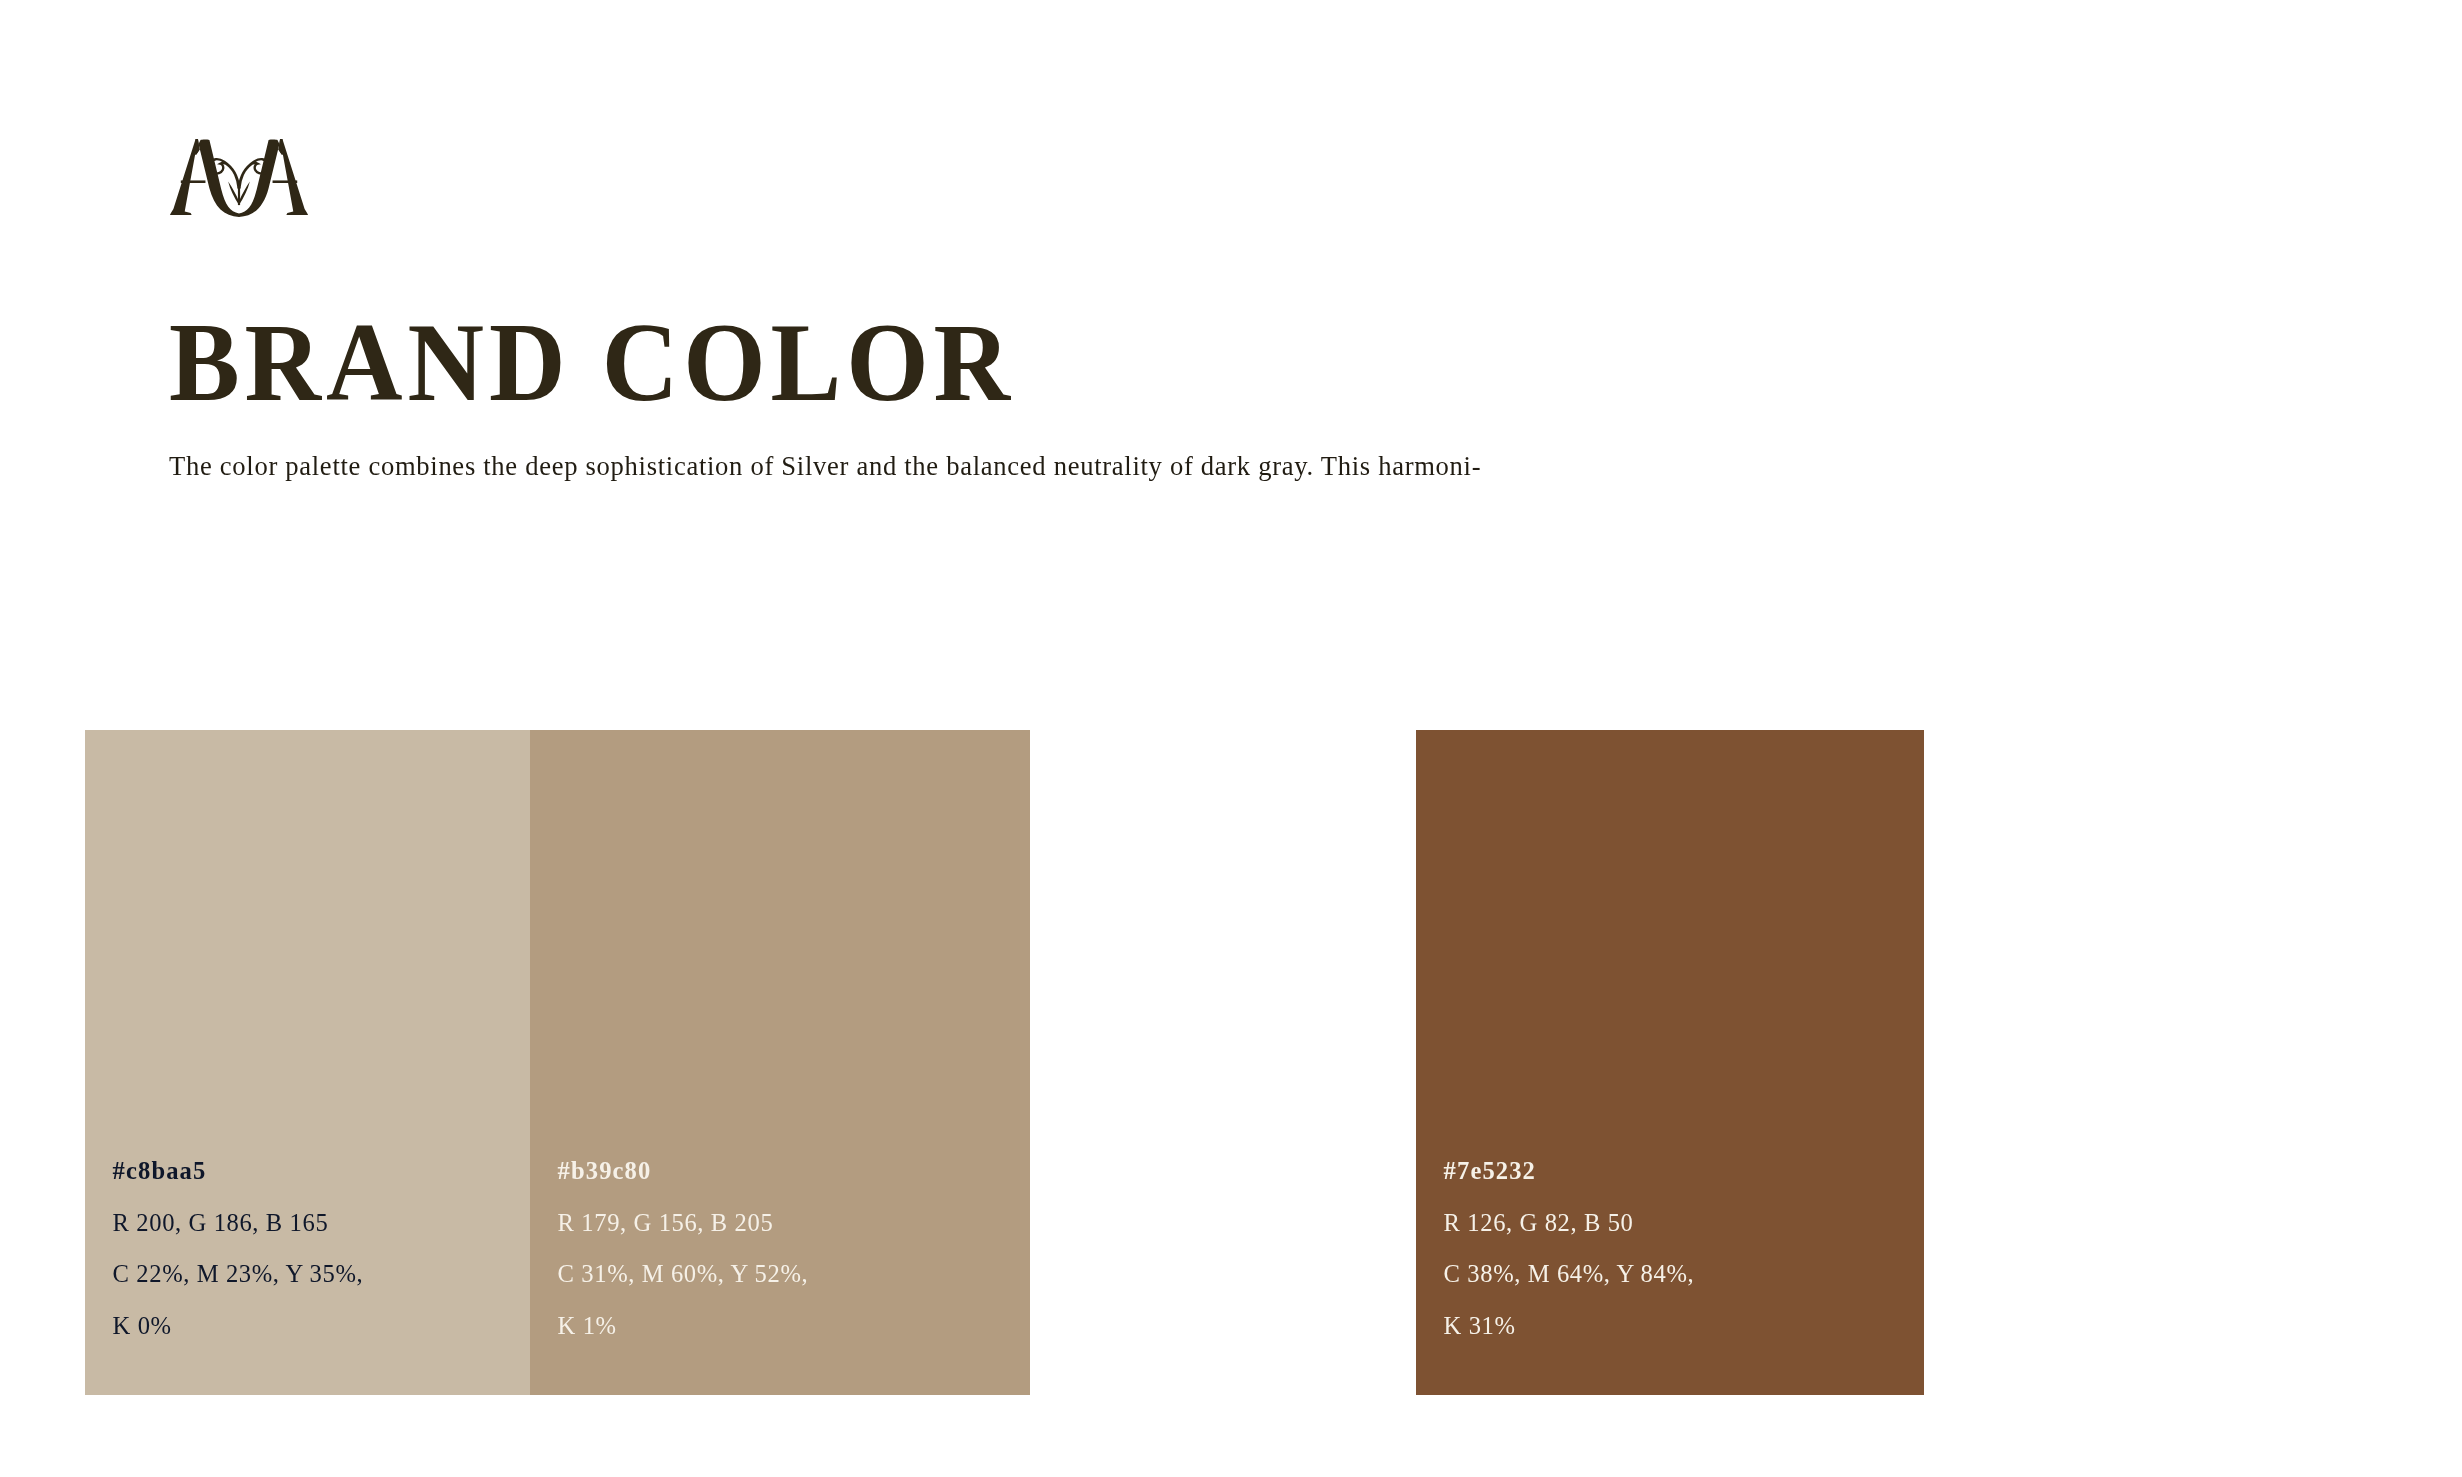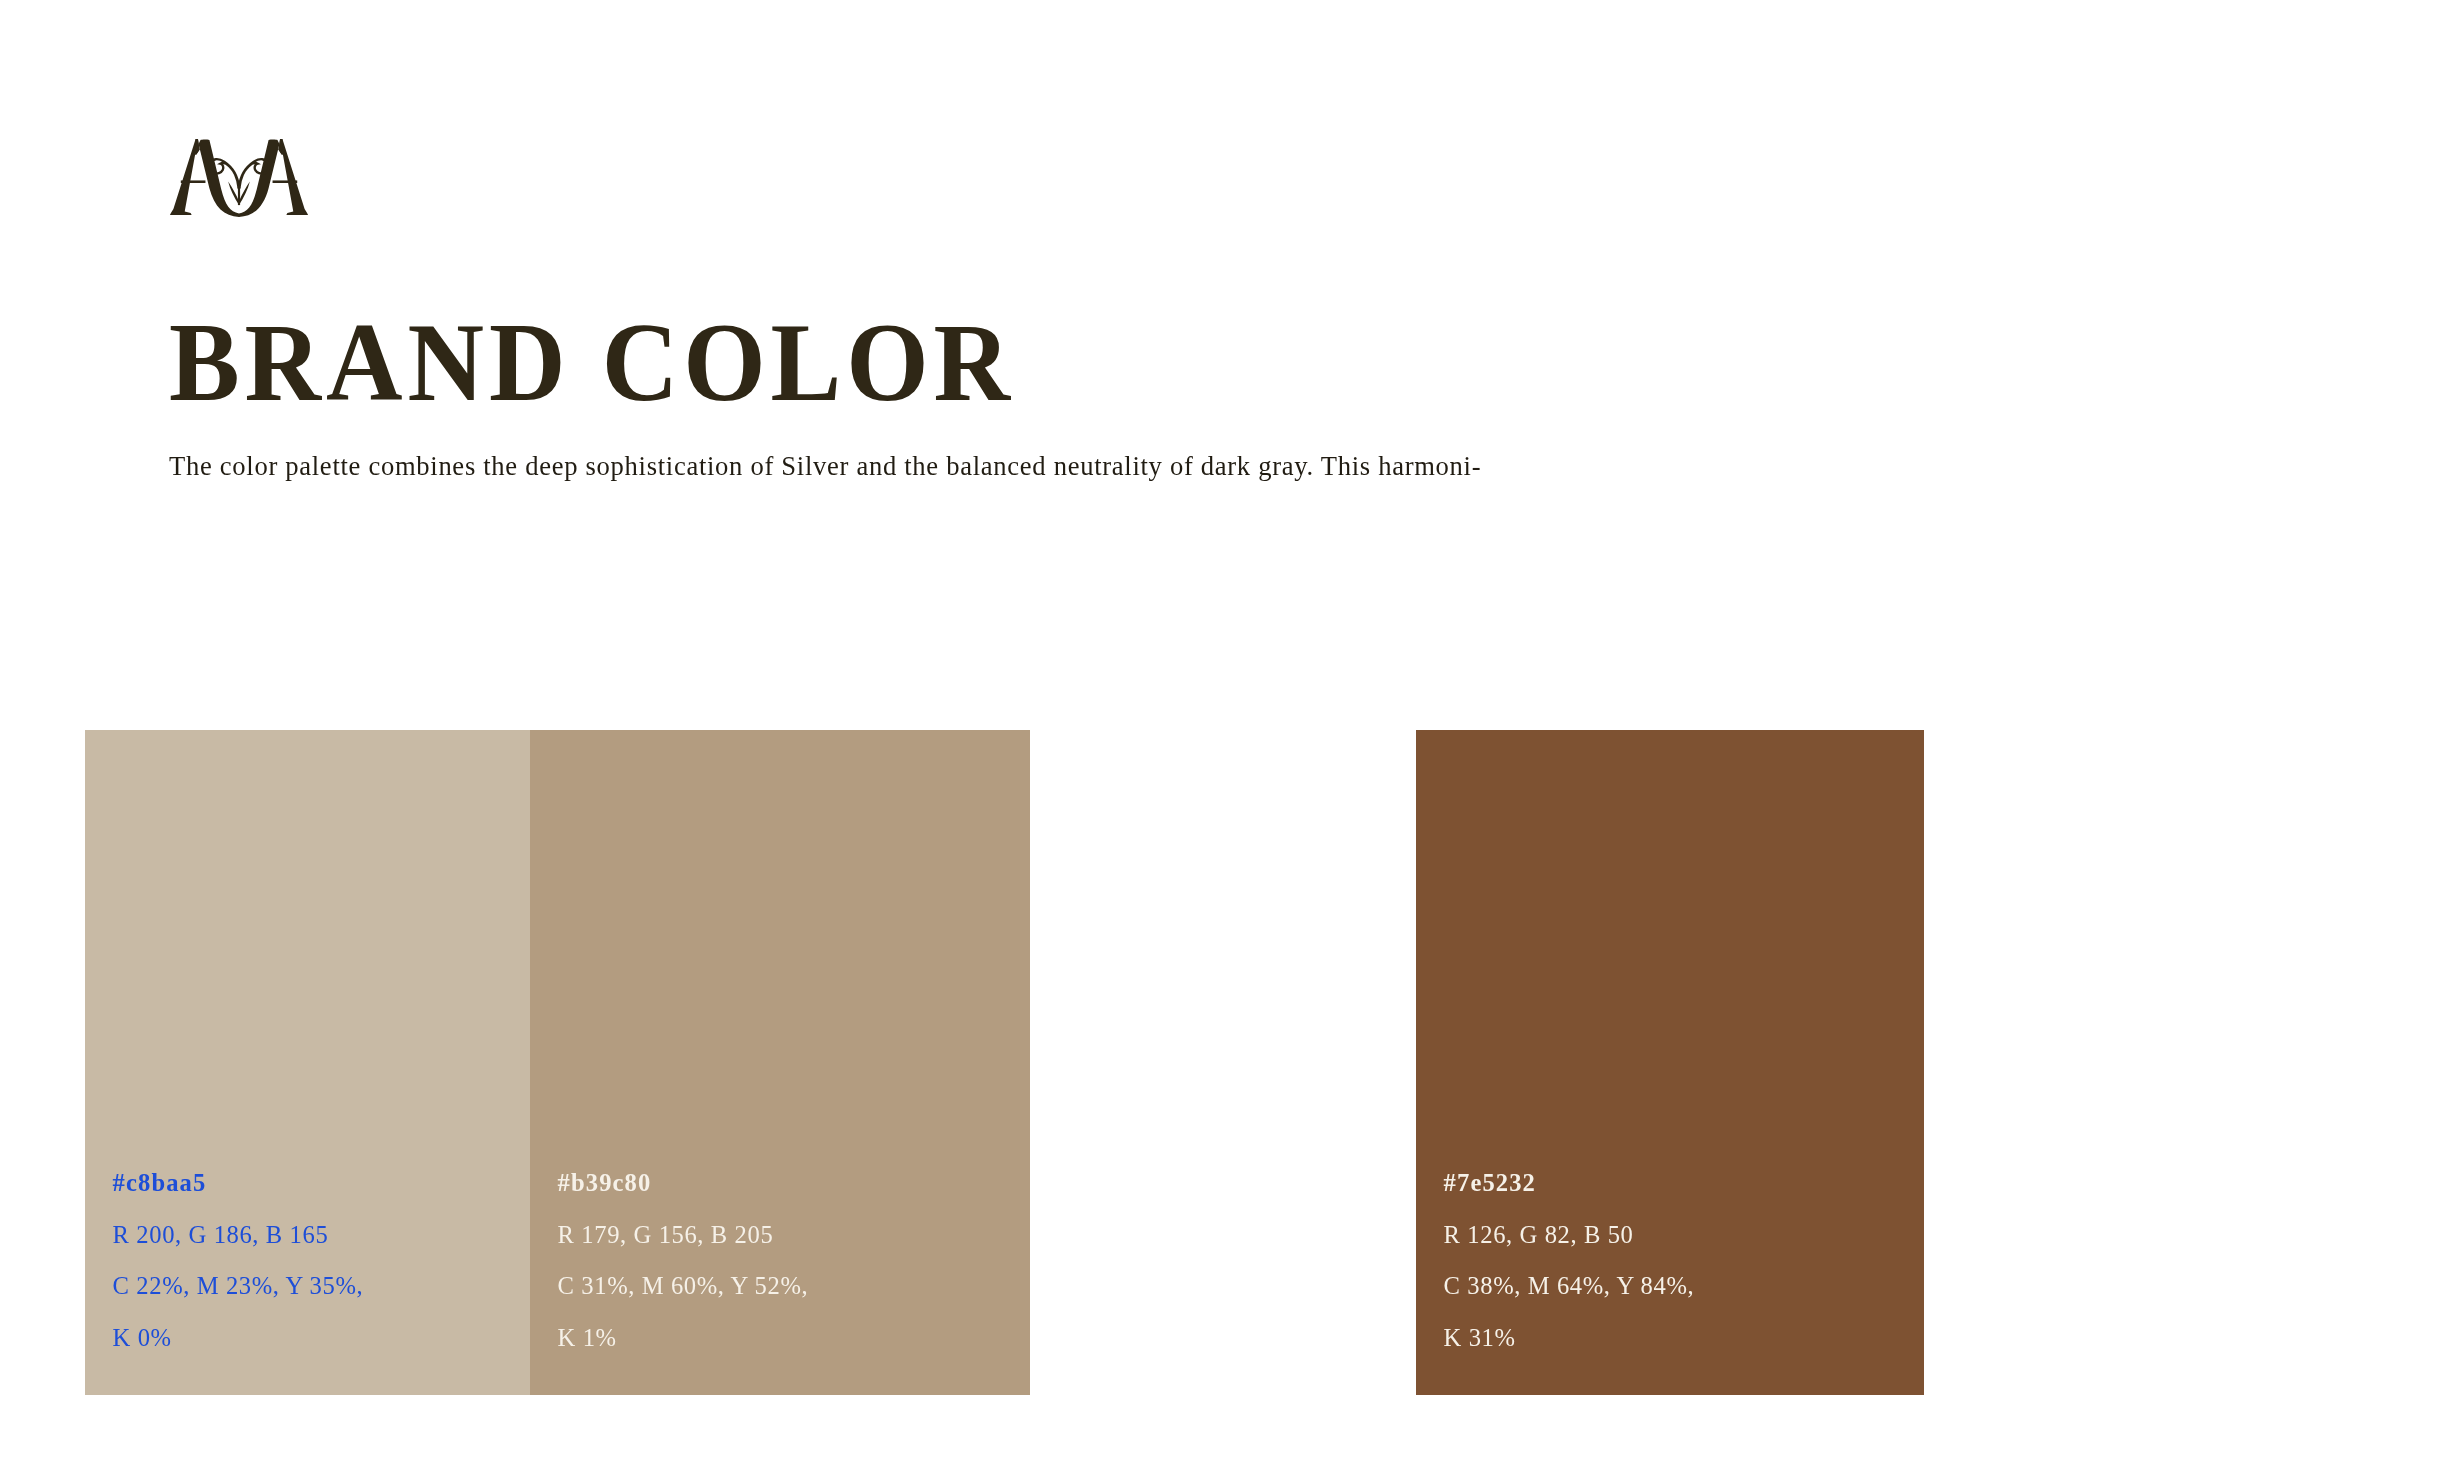--- a/index.html
+++ b/index.html
@@ -96,26 +96,26 @@
     font-family: "Liberation Serif", "DejaVu Serif", serif;
     font-size: 24.6px;
     line-height: 33px;
     letter-spacing: 0.6px;
   }
   .swatch-text .row {
     display: block;
     white-space: nowrap;
     margin-bottom: 18.7px;
   }
-  .swatch-text .row:last-child { margin-bottom: 0; }
+  .swatch-text .row:last-child { margin-bottom: 12px; }
   .swatch-text .hex {
     font-weight: 700;
     letter-spacing: 1.1px;
   }
-  .text-dark  { color: #1d4ed8; }
+  .text-dark  { color: #0f172a; }
   .text-light { color: #f6f1e8; }
 </style>
 </head>
 <body>
 
 <div class="page">
 
   <div class="logo-wrap">
     <svg viewBox="0 0 150 100" xmlns="http://www.w3.org/2000/svg">
       <g fill="#2f2716">

